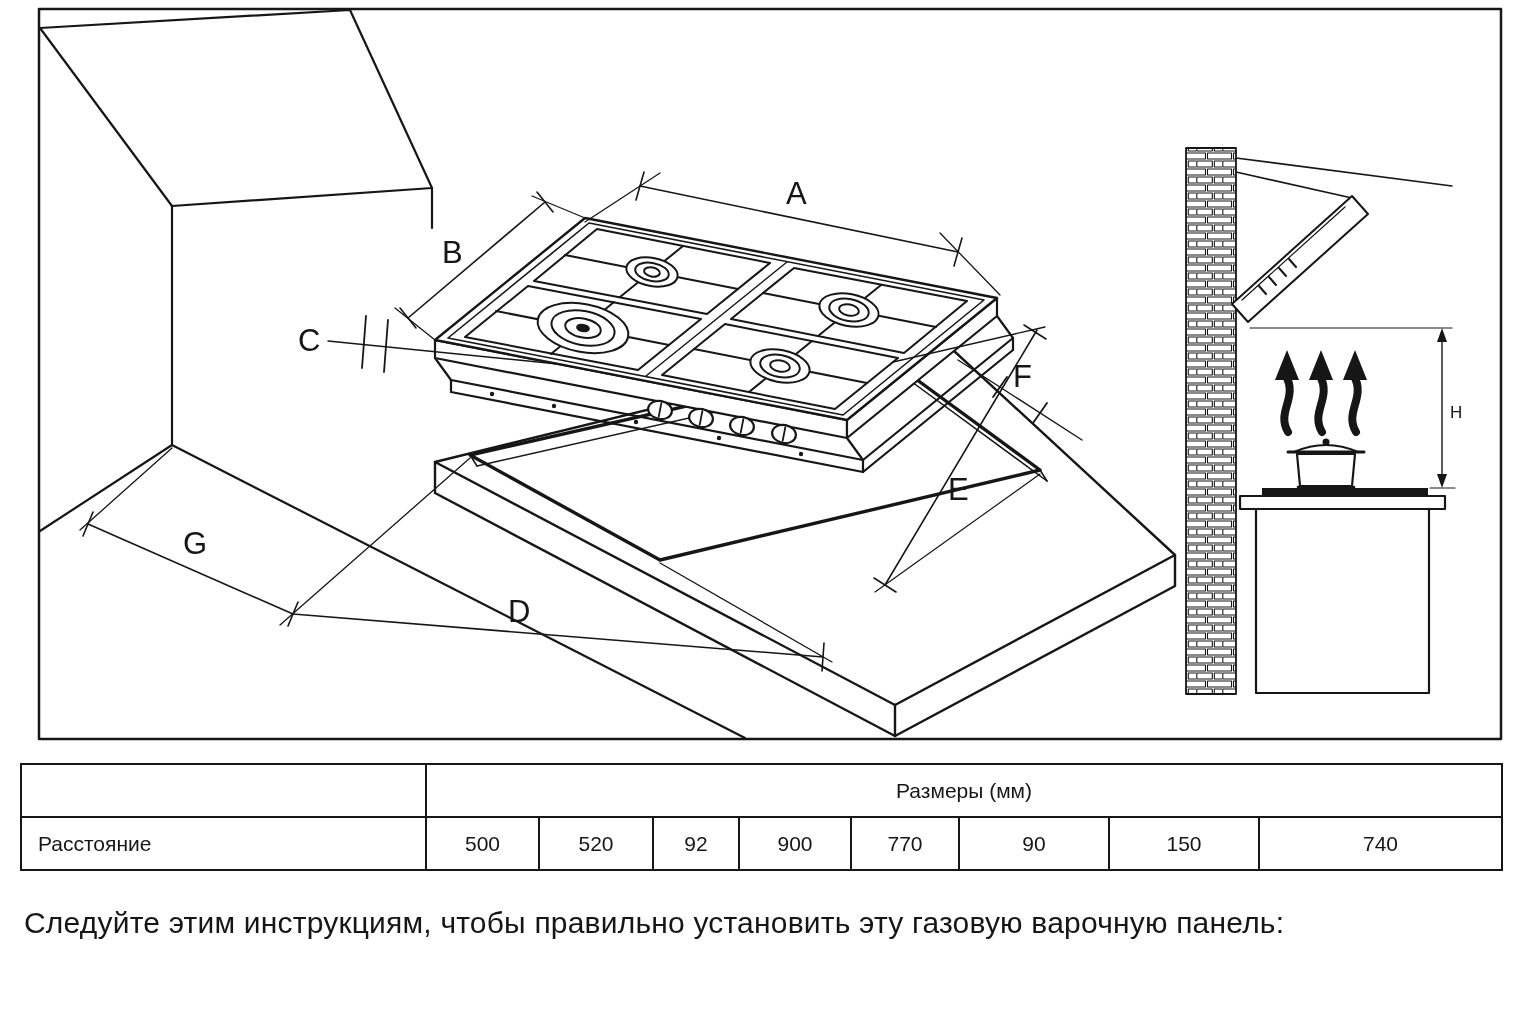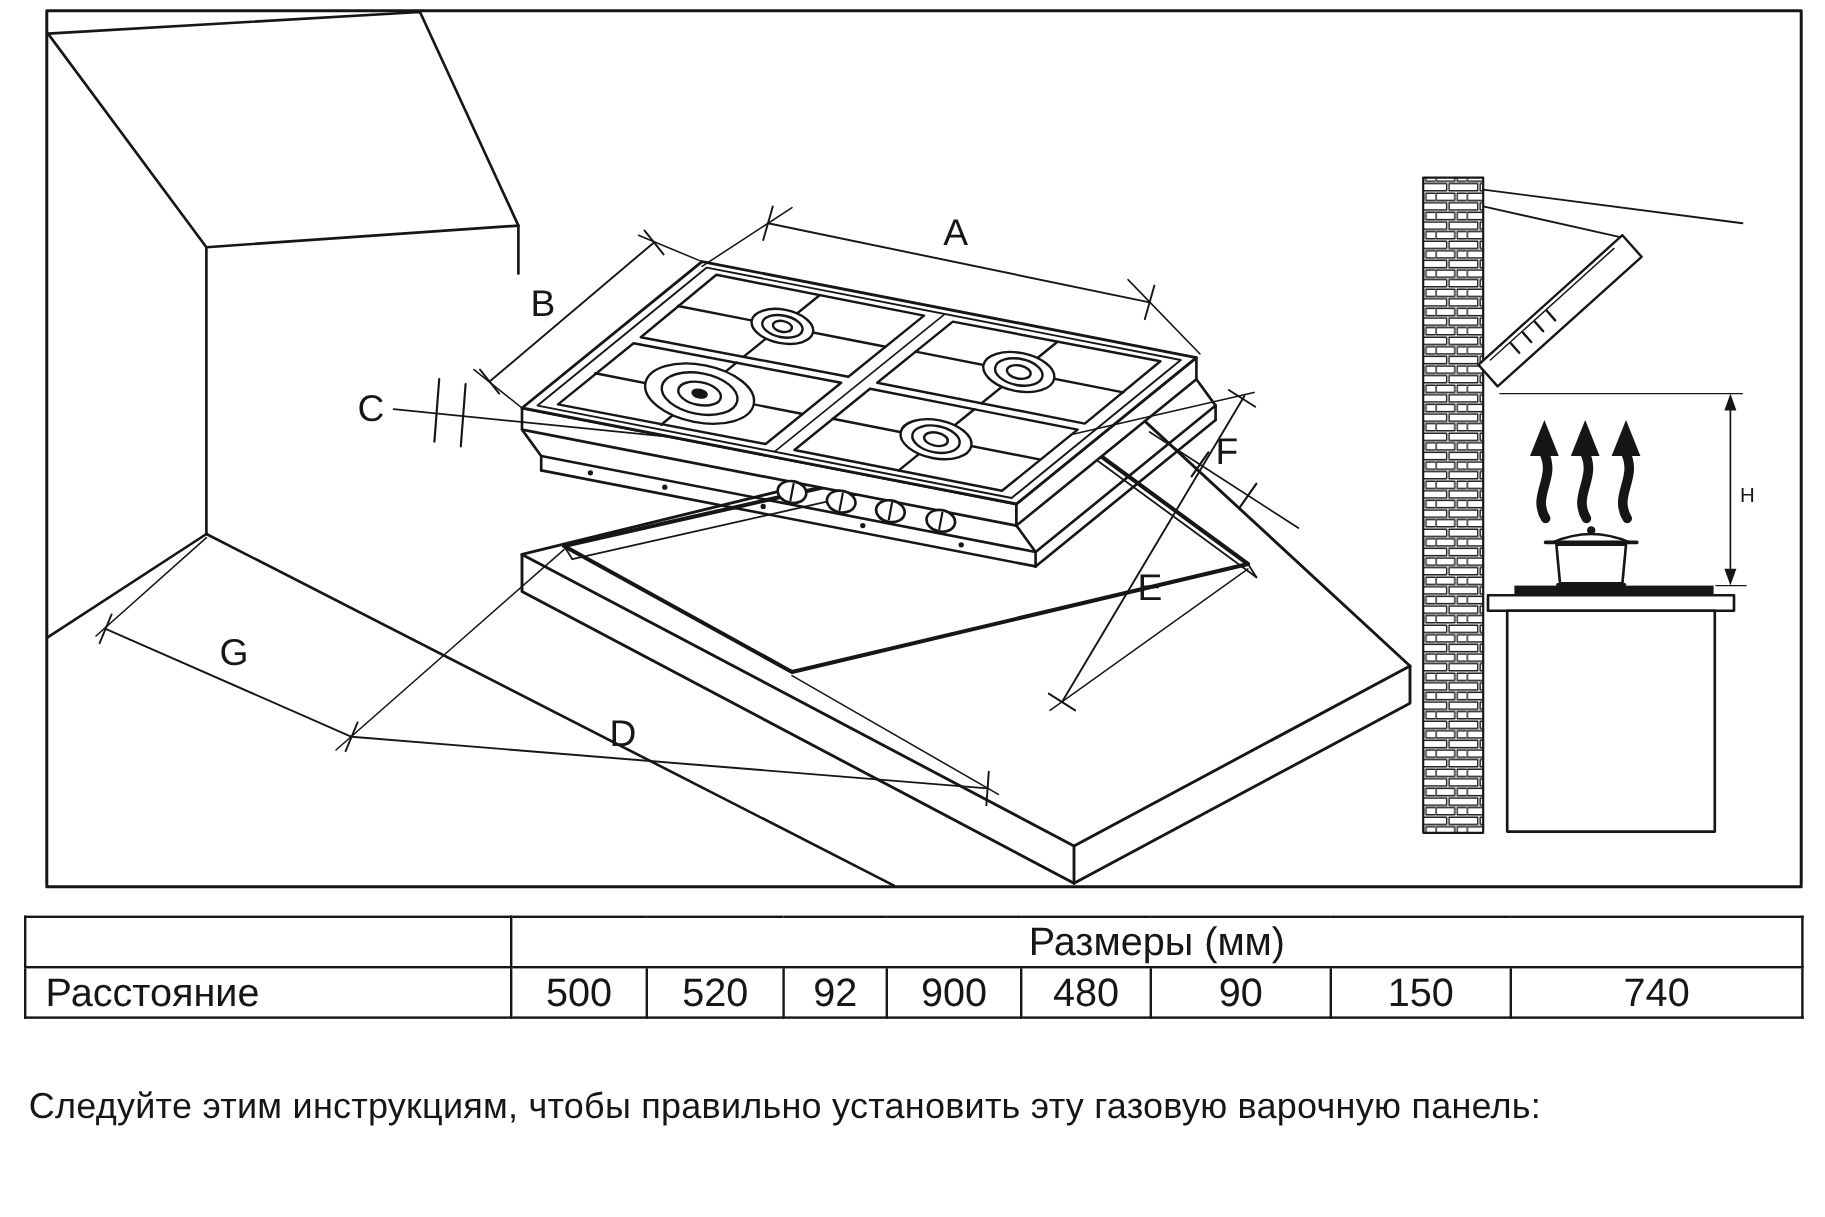--- a/index.html
+++ b/index.html
@@ -15,22 +15,22 @@
   }
   .dim-label { font-size:31px; }
   .dim-label-small { font-size:17px; }
 
   .spec-table {
     position:absolute; top:763px; left:20px; width:1481px;
     border-collapse:collapse; table-layout:fixed;
   }
   .spec-table td {
     border:2px solid #161616;
-    height:42px;
-    font-size:33px;
+    height:53px;
+    font-size:21px;
     text-align:center;
     vertical-align:middle;
     padding:0 5px;
     white-space:nowrap;
     overflow:hidden;
   }
   .spec-table td.desc {
     text-align:left;
     padding-left:16px;
   }
@@ -282,21 +282,21 @@
     <tr>
       <td class="desc"></td>
       <td colspan="8">Размеры (мм)</td>
     </tr>
     <tr>
       <td class="desc">Расстояние</td>
       <td>500</td>
       <td>520</td>
       <td>92</td>
       <td>900</td>
-      <td>480</td>
+      <td>770</td>
       <td>90</td>
       <td>150</td>
       <td>740</td>
     </tr>
   </tbody>
 </table>
 
 <div class="instruction">Следуйте этим инструкциям, чтобы правильно установить эту газовую варочную панель:</div>
 
 </body></html>

